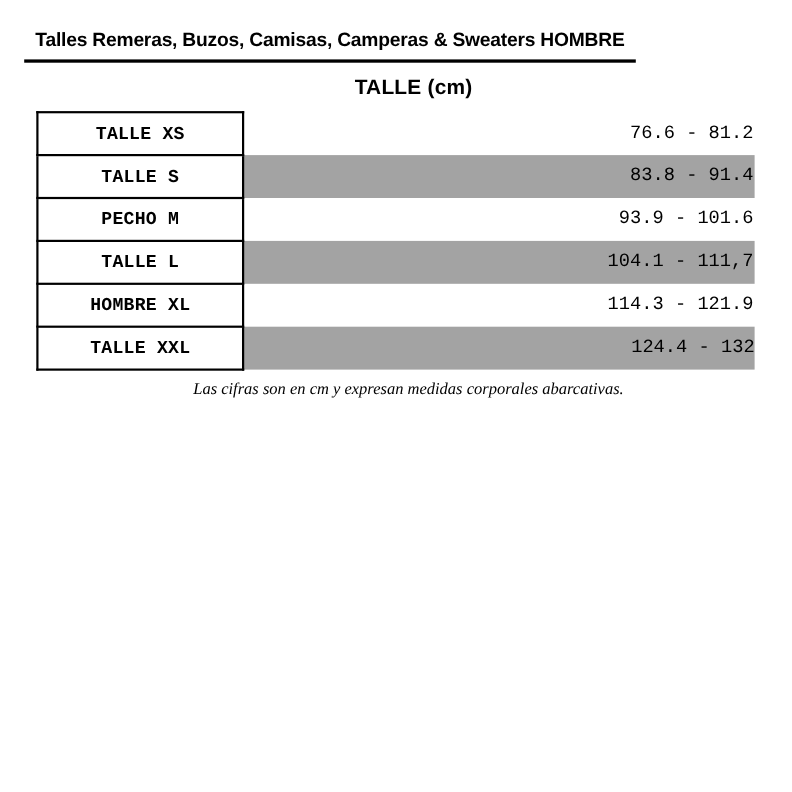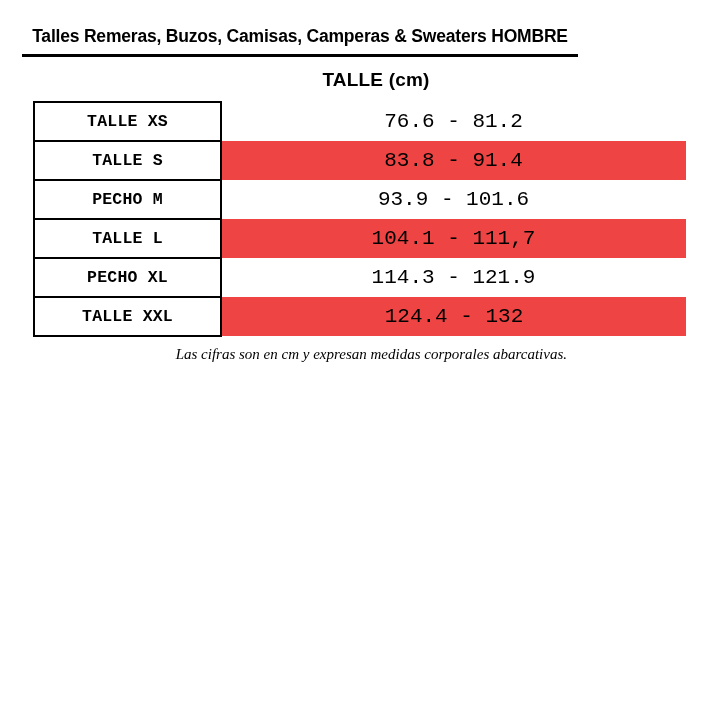--- a/index.html
+++ b/index.html
@@ -65,27 +65,27 @@
   .c-label {
     width: 185px;
     border: 2px solid #000000;
     text-align: center;
     font-size: 16.5px;
     font-weight: bold;
     letter-spacing: 0.2px;
     background: #ffffff;
   }
   .c-value {
-    text-align: center;
-    font-size: 21px;
+    text-align: right;
+    font-size: 17px;
     font-weight: normal;
     padding-left: 8px;
   }
   tr.shaded .c-value {
-    background: #ef4444;
+    background: #a3a3a3;
   }
   .footnote {
     margin: 9px 33px 0 33px;
     text-align: right;
     font-size: 15px;
     font-style: italic;
     font-family: "Liberation Serif", serif;
   }
 </style>
 </head>
@@ -114,21 +114,21 @@
       </tr>
       <tr>
         <td class="c-label">PECHO M</td>
         <td class="c-value">93.9 - 101.6</td>
       </tr>
       <tr class="shaded">
         <td class="c-label">TALLE L</td>
         <td class="c-value">104.1 - 111,7</td>
       </tr>
       <tr>
-        <td class="c-label">PECHO XL</td>
+        <td class="c-label">HOMBRE XL</td>
         <td class="c-value">114.3 - 121.9</td>
       </tr>
       <tr class="shaded">
         <td class="c-label">TALLE XXL</td>
         <td class="c-value">124.4 - 132</td>
       </tr>
     </tbody>
   </table>
 
   <div class="footnote">Las cifras son en cm y expresan medidas corporales abarcativas.</div>

